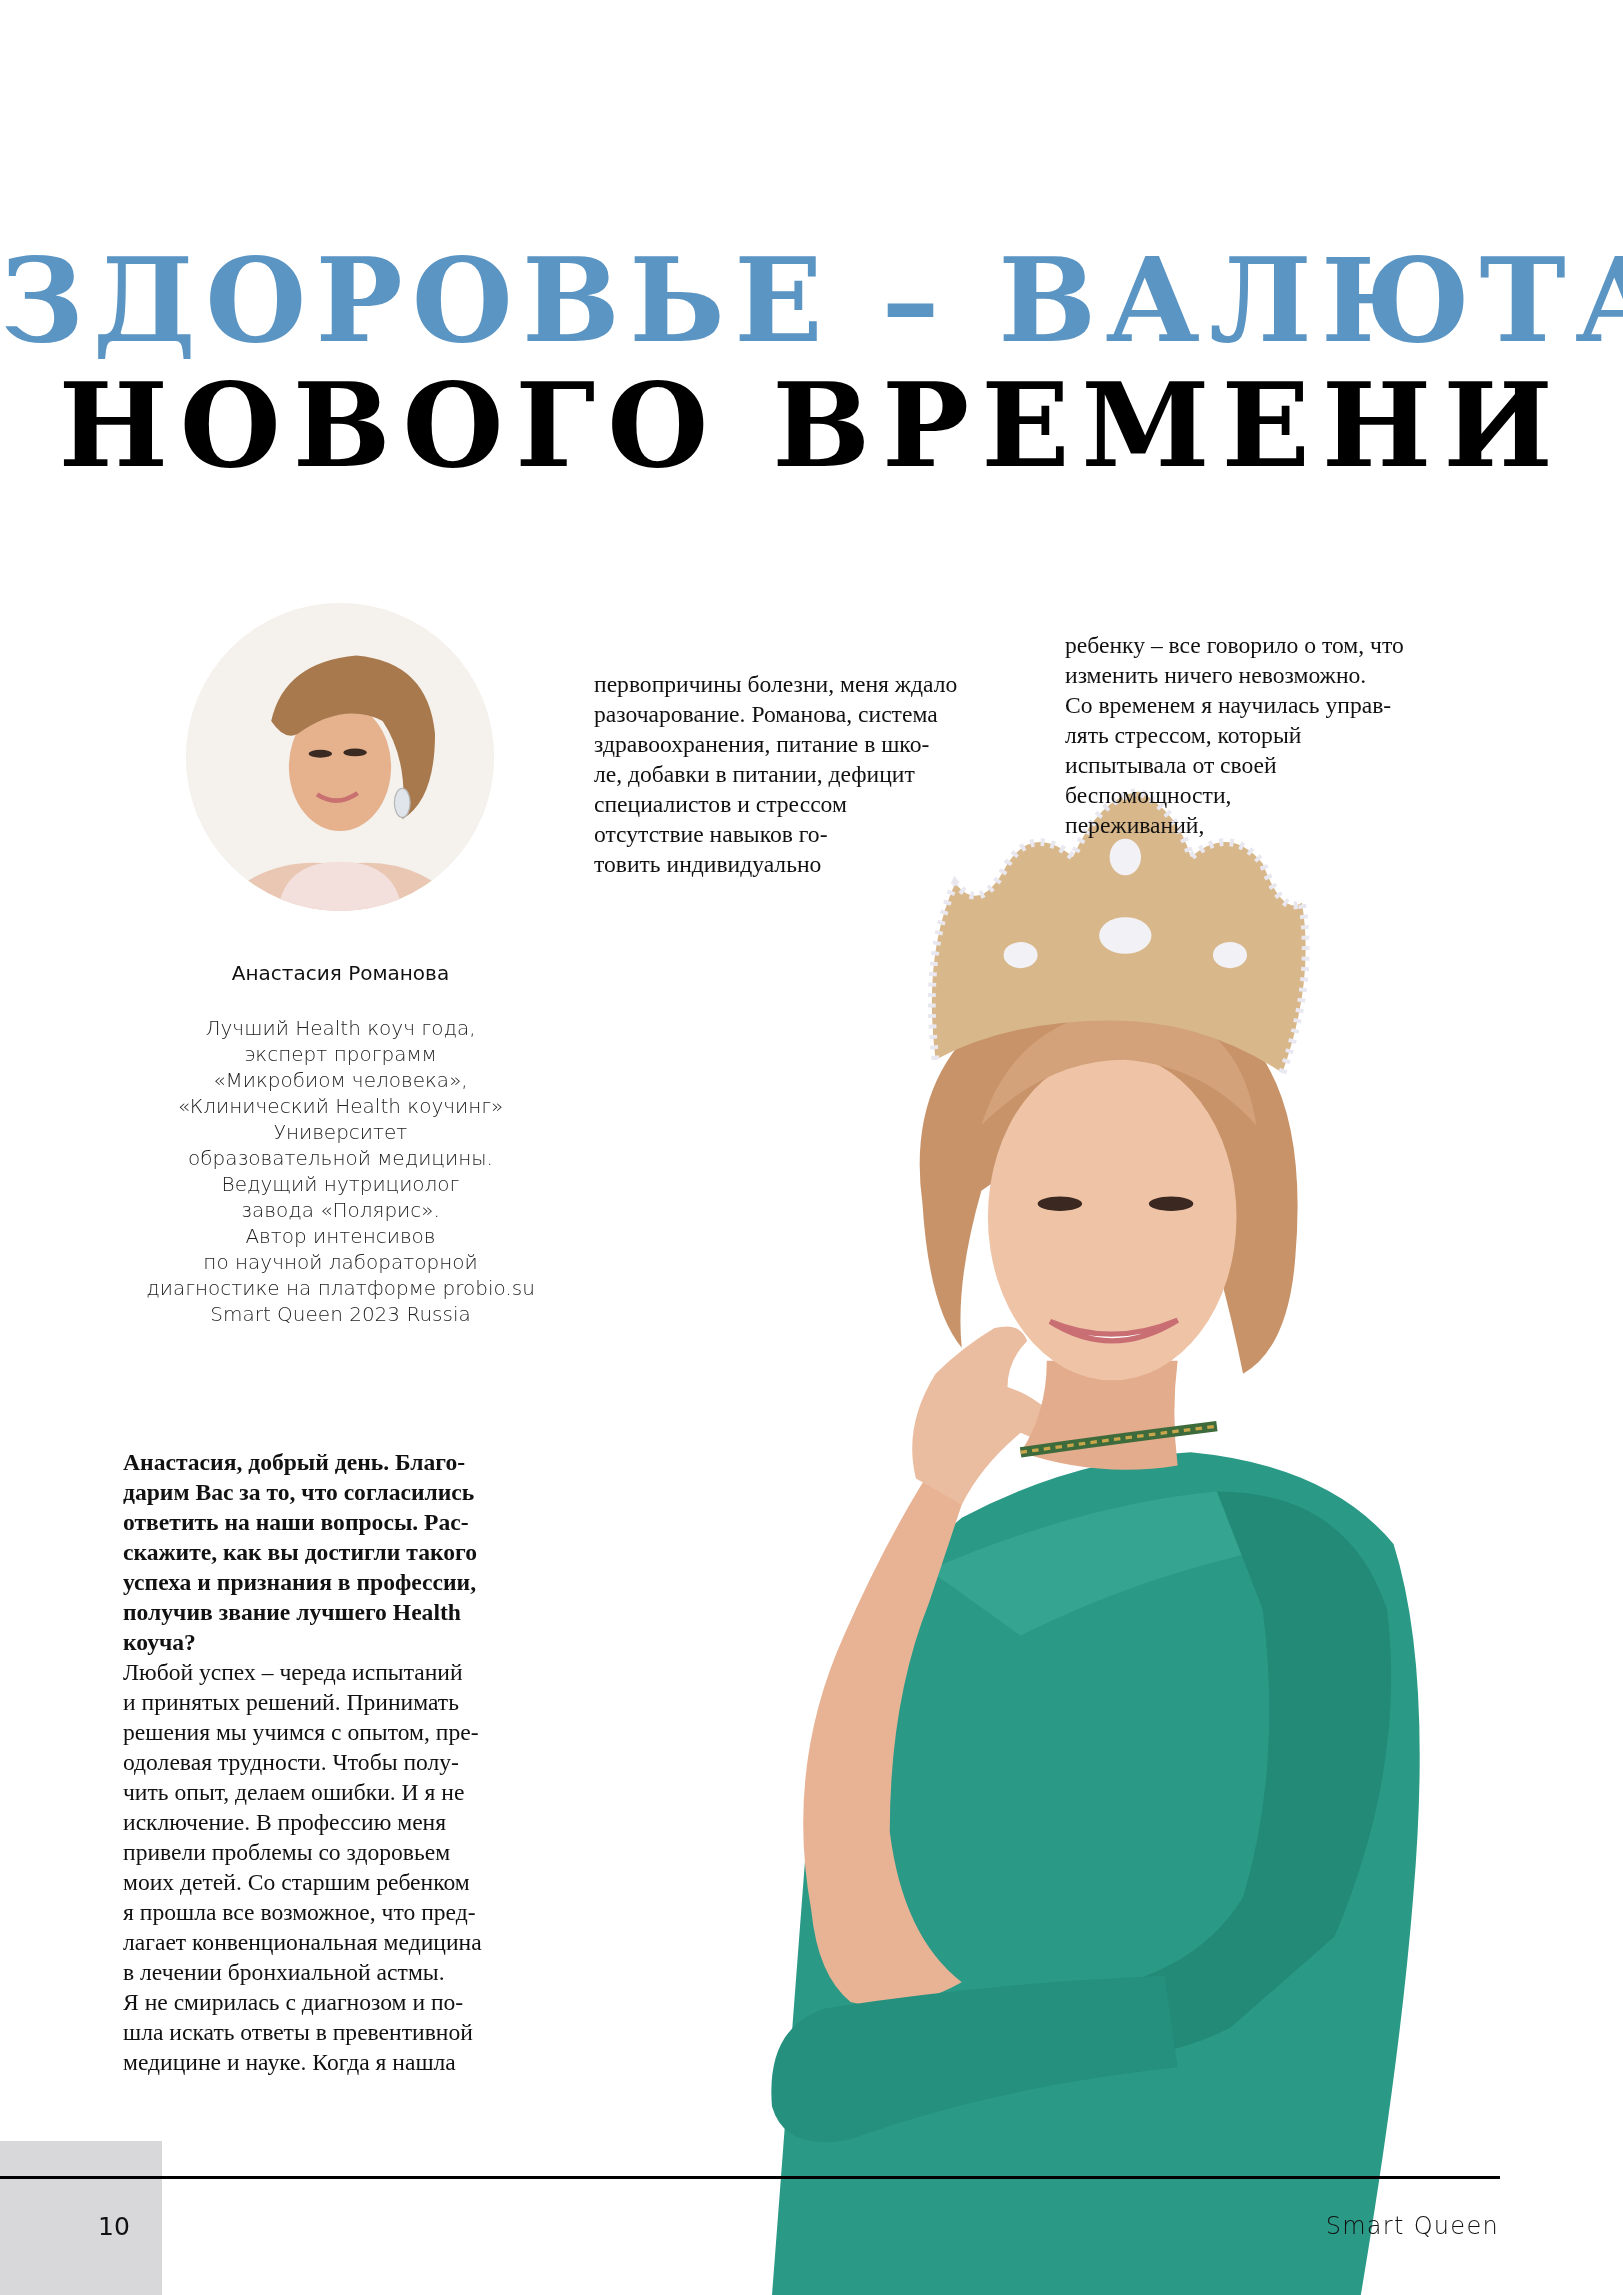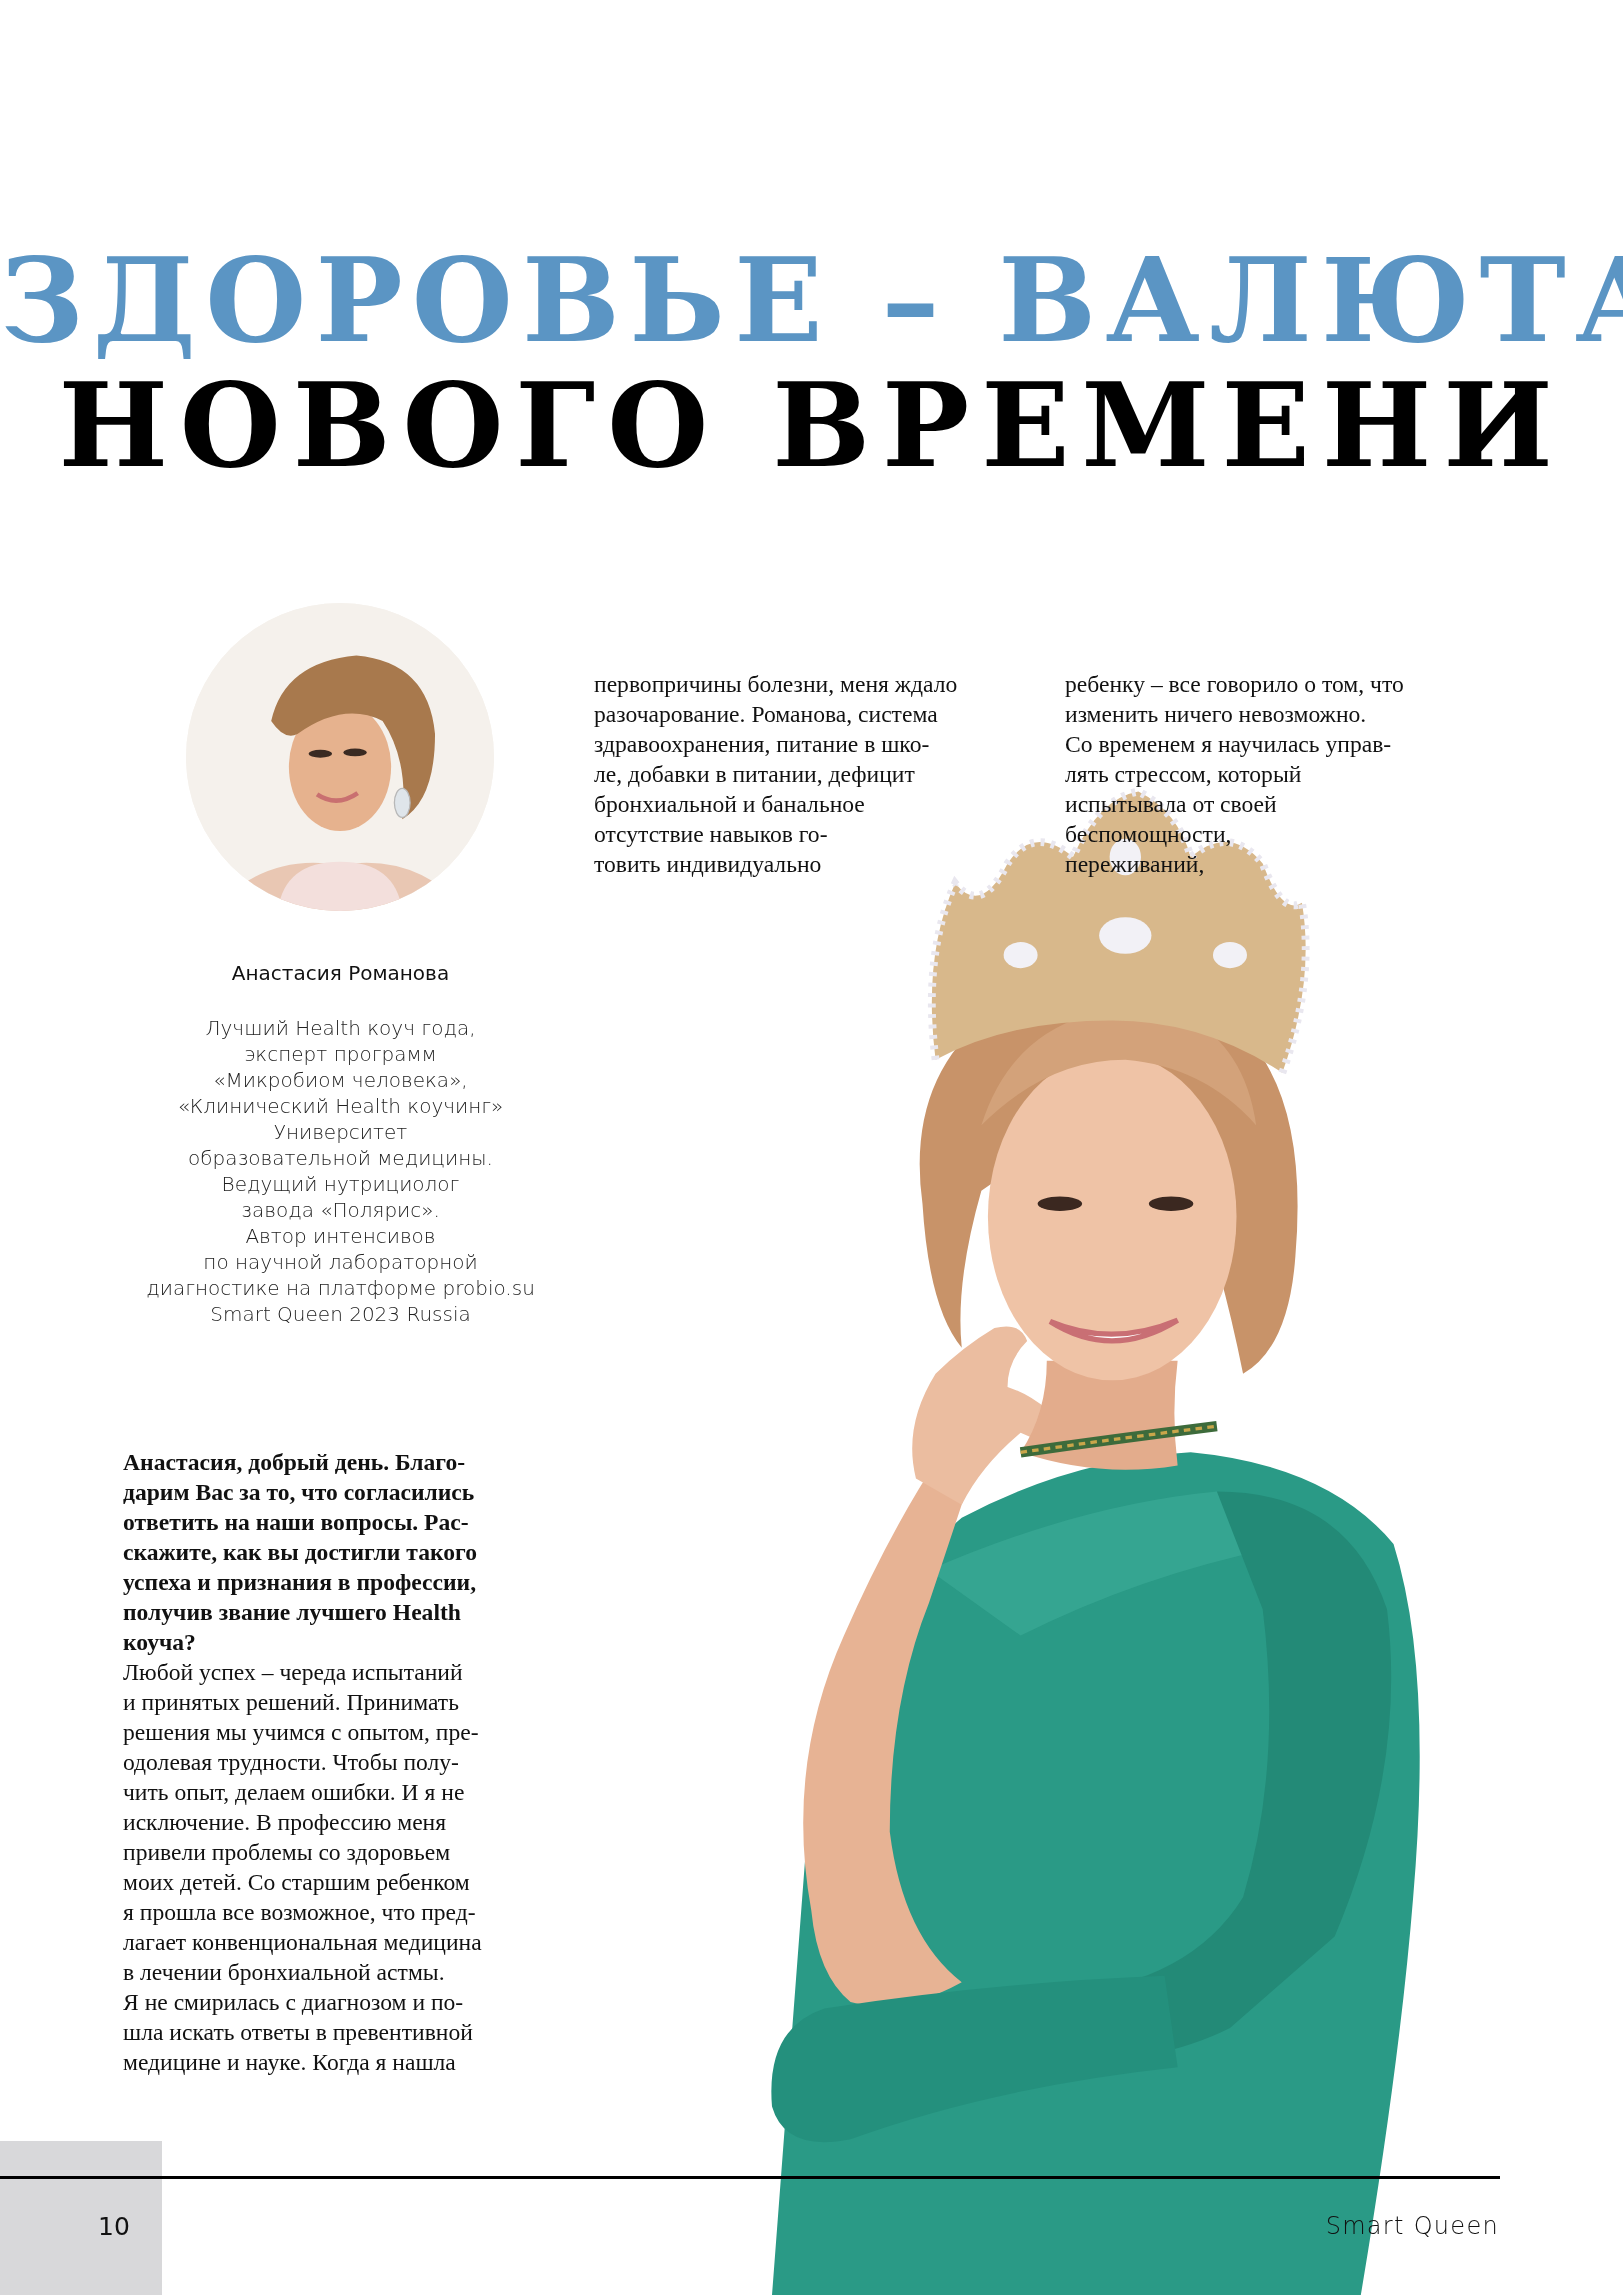--- a/index.html
+++ b/index.html
@@ -15,21 +15,21 @@
 
   .profile { position:absolute; left:118px; top:961px; width:445px; text-align:center; font-family:"DejaVu Sans", "Liberation Sans", sans-serif; }
   .profile-name { font-weight:normal; font-size:20px; margin:0 0 30px 0; color:#111; }
   .profile-bio { font-size:20px; line-height:26px; color:#222; font-weight:300; }
   .profile-bio div { white-space:nowrap; }
 
   
   .col { position:absolute; font-size:23.6px; line-height:30px; color:#111; }
   .col div { white-space:nowrap; }
   .col-mid { left:594px; top:669px; width:445px; }
-  .col-right { left:1065px; top:669px; width:419px; }
+  .col-right { left:1065px; top:630px; width:419px; }
   .col-right .r { }
   .col-left { left:123px; top:1447px; width:445px; }
   .q { font-weight:bold; }
 
   
   .hero { position:absolute; left:654px; top:785px; width:851px; height:1510px; }
   .hero svg { width:100%; height:100%; display:block; }
 
   
   .page-tab { position:absolute; left:0; top:2141px; width:162px; height:154px; background:#d8d8da; }
@@ -110,21 +110,21 @@
     <ellipse cx="880" cy="260" rx="26" ry="20" fill="#f2f1f6"></ellipse>
     <ellipse cx="720" cy="110" rx="24" ry="28" fill="#f2f1f6"></ellipse>
   </svg>
 </div>
 
 <div class="col col-mid">
   <div>первопричины болезни, меня ждало</div>
   <div>разочарование. Романова, система</div>
   <div>здравоохранения, питание в шко-</div>
   <div>ле, добавки в питании, дефицит</div>
-  <div>бронхиальной и банальное</div>
+  <div>специалистов и стрессом</div>
   <div>отсутствие навыков го-</div>
   <div>товить индивидуально</div>
 </div>
 
 <div class="col col-right">
   <div>ребенку – все говорило о том, что</div>
   <div>изменить ничего невозможно.</div>
   <div>Со временем я научилась управ-</div>
   <div class="r" style="padding-right:0px;margin-right:3.9px">лять стрессом, который</div>
   <div class="r">испытывала от своей</div>

